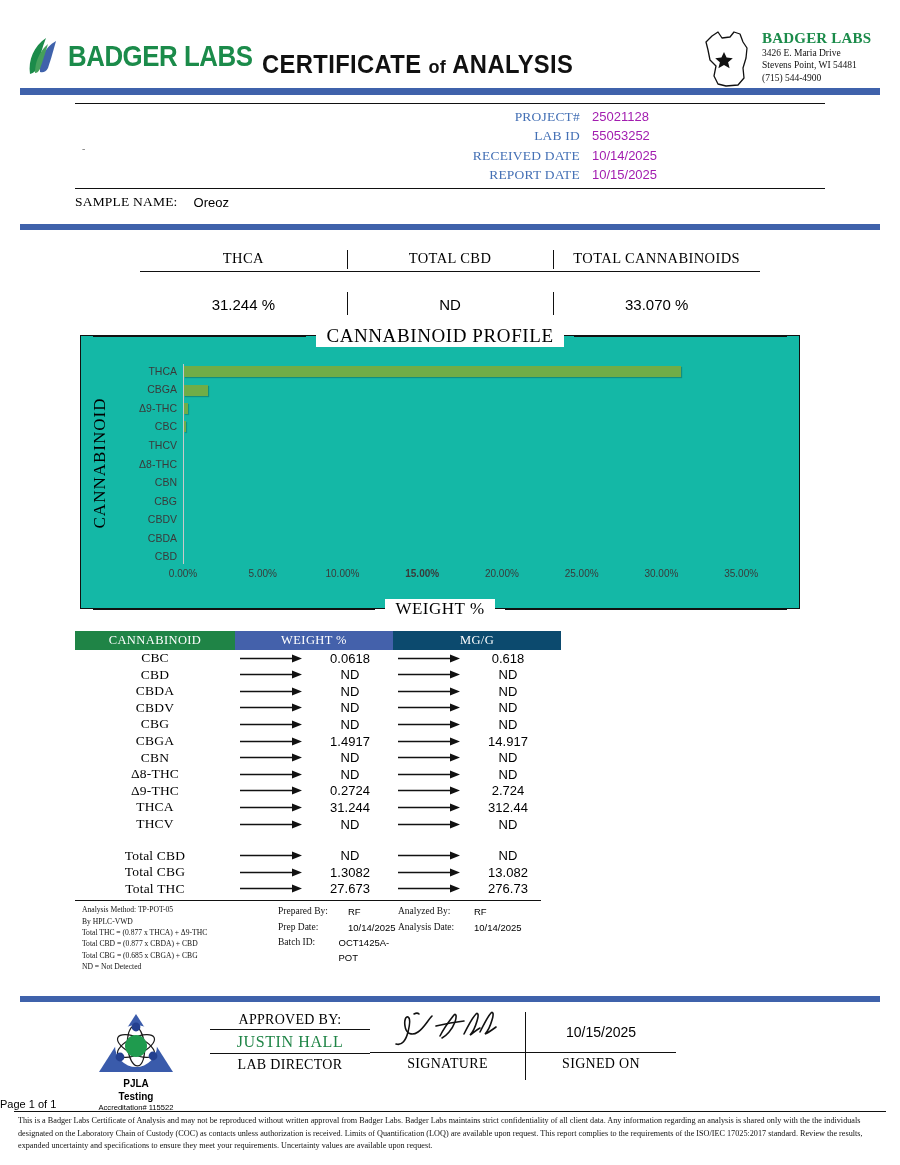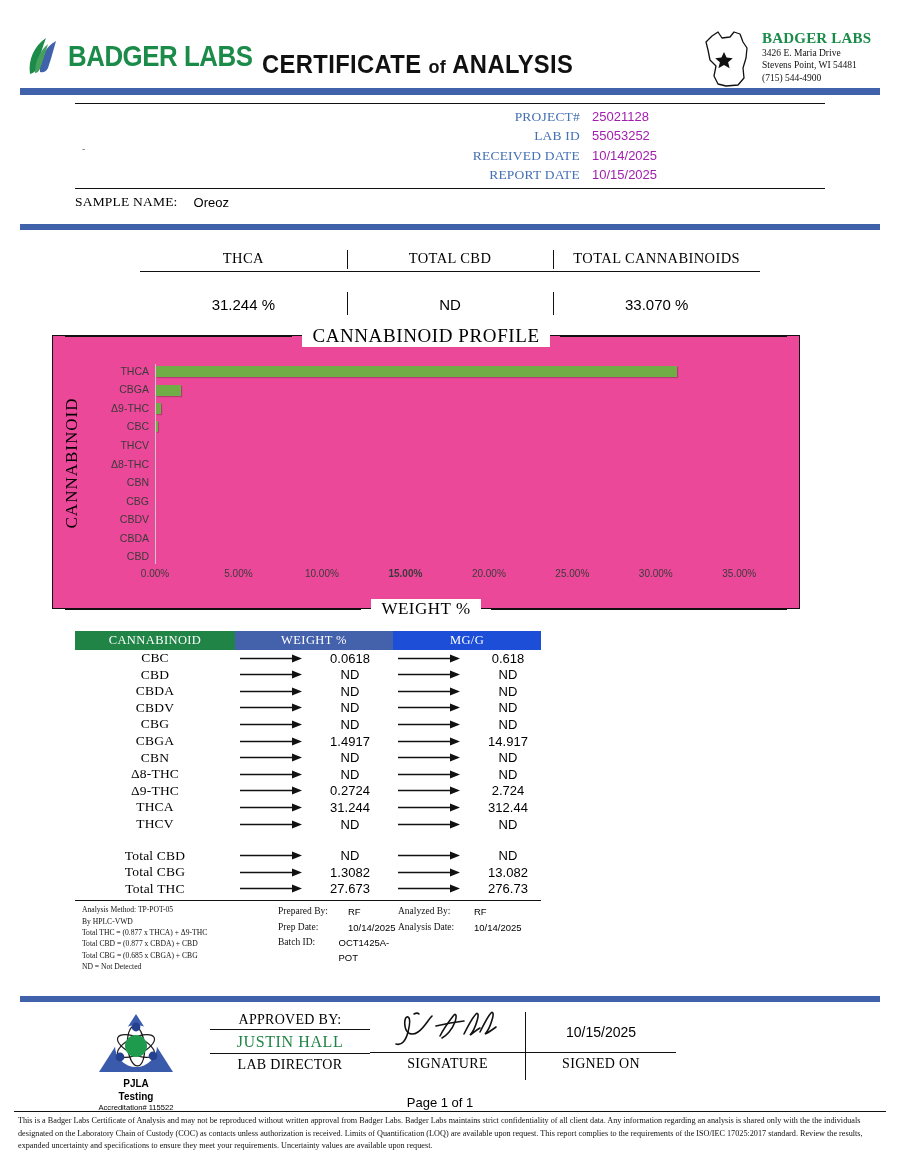--- a/index.html
+++ b/index.html
@@ -107,25 +107,25 @@
   }
   .sum-head { font-size: 14.5px; letter-spacing: 0.4px; padding: 2px 0 4px 0; }
   .sum-val {
     font-family: "Liberation Sans", sans-serif;
     font-size: 15px; padding: 6px 0 4px 0;
   }
   .sum-line { border-top: 1.3px solid #111; margin: 0 140px; }
 
   
   .chart-box {
-    margin: 18px 100px 0 52px;
+    margin: 18px 100px 0 80px;
     border: 1.4px solid #111;
     height: 272px;
     position: relative;
-    background: #ec4899;
+    background: #14b8a6;
   }
   .chart-title-wrap {
     position: absolute; top: -11px; left: 0; right: 0;
     display: flex; align-items: center; gap: 10px; padding: 0 12px;
   }
   .chart-title-wrap .seg { flex: 1; height: 1.4px; background: #111; }
   .chart-title {
     font-size: 19px; letter-spacing: 0.6px; background: #fff; padding: 0 10px;
     white-space: nowrap;
   }
@@ -182,21 +182,21 @@
 
   
   .results { margin: 22px 0 0 0; padding: 0 75px; }
   .res-head { display: flex; height: 19px; }
   .res-head div {
     color: #fff; font-size: 12.5px; text-align: center; line-height: 19px;
     letter-spacing: 0.4px;
   }
   .rh-1 { width: 160px; background: #1f8446; }
   .rh-2 { width: 158px; background: #4461ab; }
-  .rh-3 { width: 148px; background: #1d4ed8; }
+  .rh-3 { width: 168px; background: #0c4a6e; }
   .res-row { display: flex; align-items: center; height: 16.6px; }
   .rc-name {
     width: 160px; text-align: center; font-size: 13.5px; letter-spacing: 0.2px;
   }
   .rc-arrow { width: 72px; display: flex; align-items: center; justify-content: center; }
   .rc-val {
     width: 86px; text-align: center;
     font-family: "Liberation Sans", sans-serif; font-size: 13px;
   }
   .arrow-svg { display: block; }
@@ -238,22 +238,22 @@
   .sig-line { border-bottom: 1.3px solid #111; }
   .date-col { width: 150px; text-align: center; position: relative; }
   .date-val {
     font-family: "Liberation Sans", sans-serif; font-size: 14px;
     height: 40px; display: flex; align-items: center; justify-content: center;
   }
   .vert-div { width: 0; border-left: 1.3px solid #111; height: 68px; margin: 0 0; }
 
   
   .page-num {
-    text-align: center; padding: 0 20px 1px 0;
-    font-family: "Liberation Sans", sans-serif; font-size: 13px;
+    text-align: left; padding: 0 20px 1px 0;
+    font-family: "Liberation Sans", sans-serif; font-size: 11px;
   }
   .footer-rule { border-top: 1.3px solid #111; margin: 0 14px; }
   .disclaimer {
     padding: 3px 16px 0 18px;
     font-size: 8.2px; line-height: 1.55; text-align: left; color: #111;
   }
 </style>
 </head>
 <body>
 

